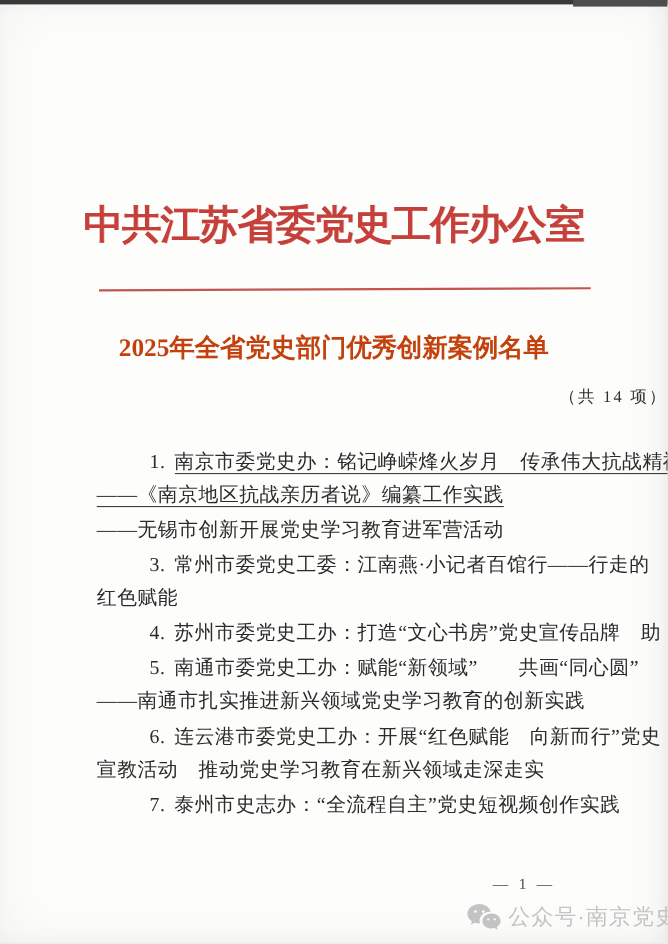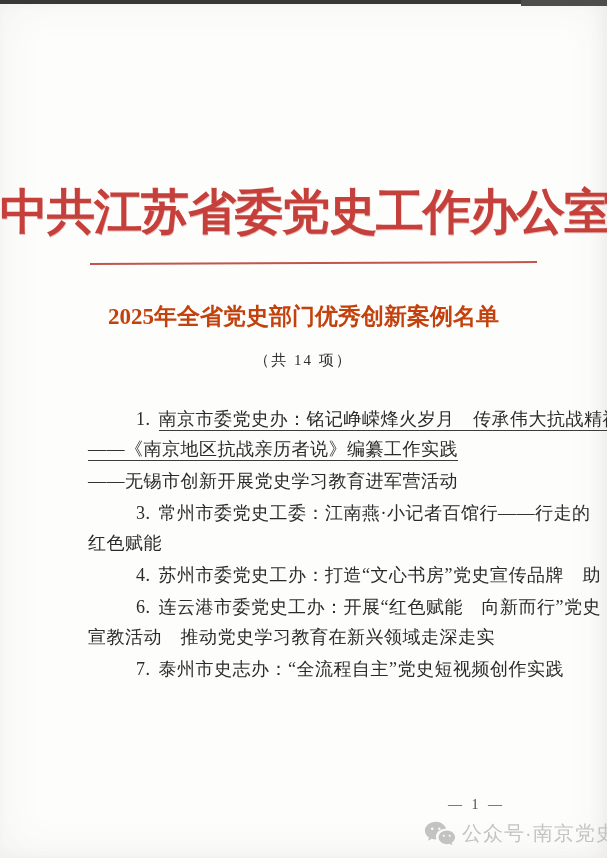--- a/index.html
+++ b/index.html
@@ -29,21 +29,21 @@
     top: 0; right: 0;
     width: 86px; height: 6px;
     background: #4d4d4d;
   }
   .doc-header {
     position: absolute;
     top: 180px;
     left: 0;
     width: 100%;
     text-align: center;
-    font-size: 48px;
+    font-size: 36px;
     font-weight: bold;
     letter-spacing: -1px;
     color: var(--header-red, #c5403a);
     white-space: nowrap;
     text-shadow: 0.5px 0.5px 0 rgba(197,64,58,0.35);
   }
   .red-divider {
     position: absolute;
     top: 262px;
     left: 90px;
@@ -61,21 +61,21 @@
     font-size: 23px;
     font-weight: bold;
     color: #c2410c;
     white-space: nowrap;
   }
   .doc-subtitle {
     position: absolute;
     top: 351px;
     left: 0;
     width: 100%;
-    text-align: center;
+    text-align: right;
     font-size: 15px;
     color: #2e2e2e;
     letter-spacing: 2px;
   }
   .case-list {
     position: absolute;
     top: 404px;
     left: 88px;
     width: 452px;
     color: var(--body-text, #2b2b2b);
@@ -146,20 +146,24 @@
 
     <div class="case-item">
       <div class="line indent"><span class="num">3.</span><span>常州市委党史工委：江南燕·小记者百馆行——行走的</span></div>
       <div class="line"><span>红色赋能</span></div>
     </div>
 
     <div class="case-item">
       <div class="line indent"><span class="num">4.</span><span>苏州市委党史工办：打造“文心书房”党史宣传品牌　助</span></div>
     </div>
 
+    <div class="case-item">
+      <div class="line indent"><span class="num">5.</span><span>南通市委党史工办：赋能“新领域”　　共画“同心圆”</span></div>
+      <div class="line"><span>——南通市扎实推进新兴领域党史学习教育的创新实践</span></div>
+    </div>
 
     <div class="case-item">
       <div class="line indent"><span class="num">6.</span><span>连云港市委党史工办：开展“红色赋能　向新而行”党史</span></div>
       <div class="line"><span>宣教活动　推动党史学习教育在新兴领域走深走实</span></div>
     </div>
 
     <div class="case-item">
       <div class="line indent"><span class="num">7.</span><span>泰州市史志办：“全流程自主”党史短视频创作实践</span></div>
     </div>
 

